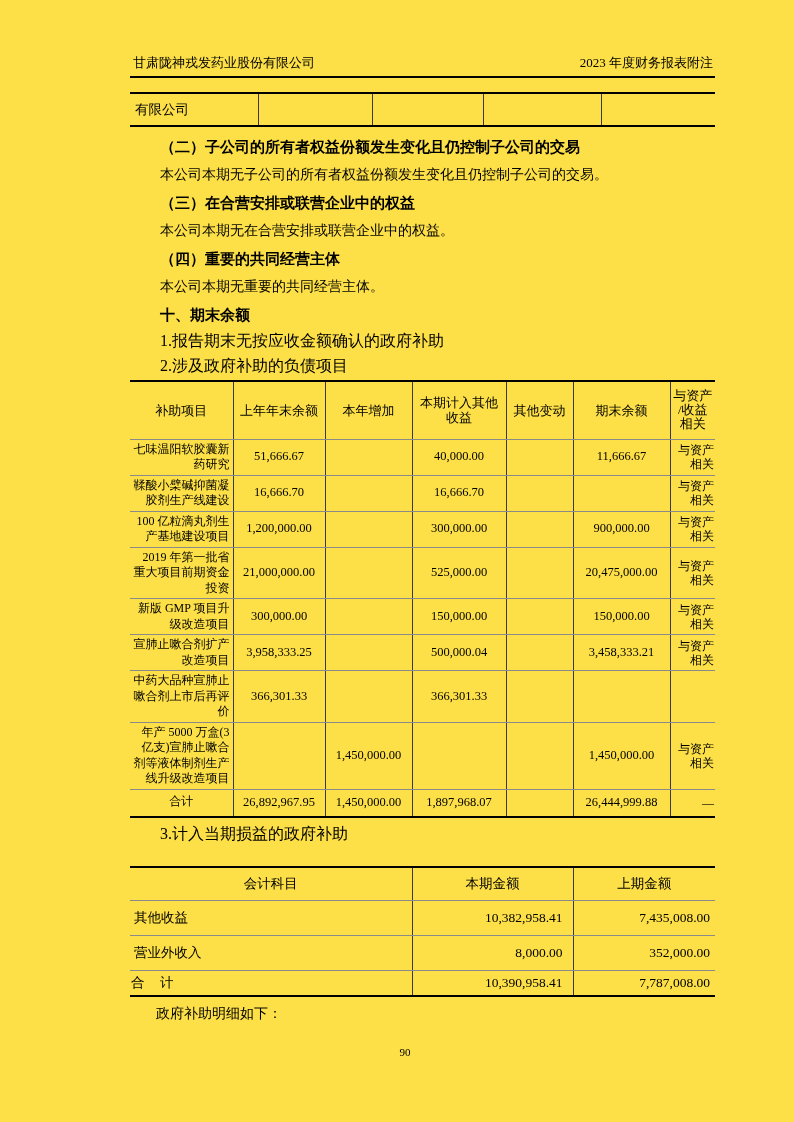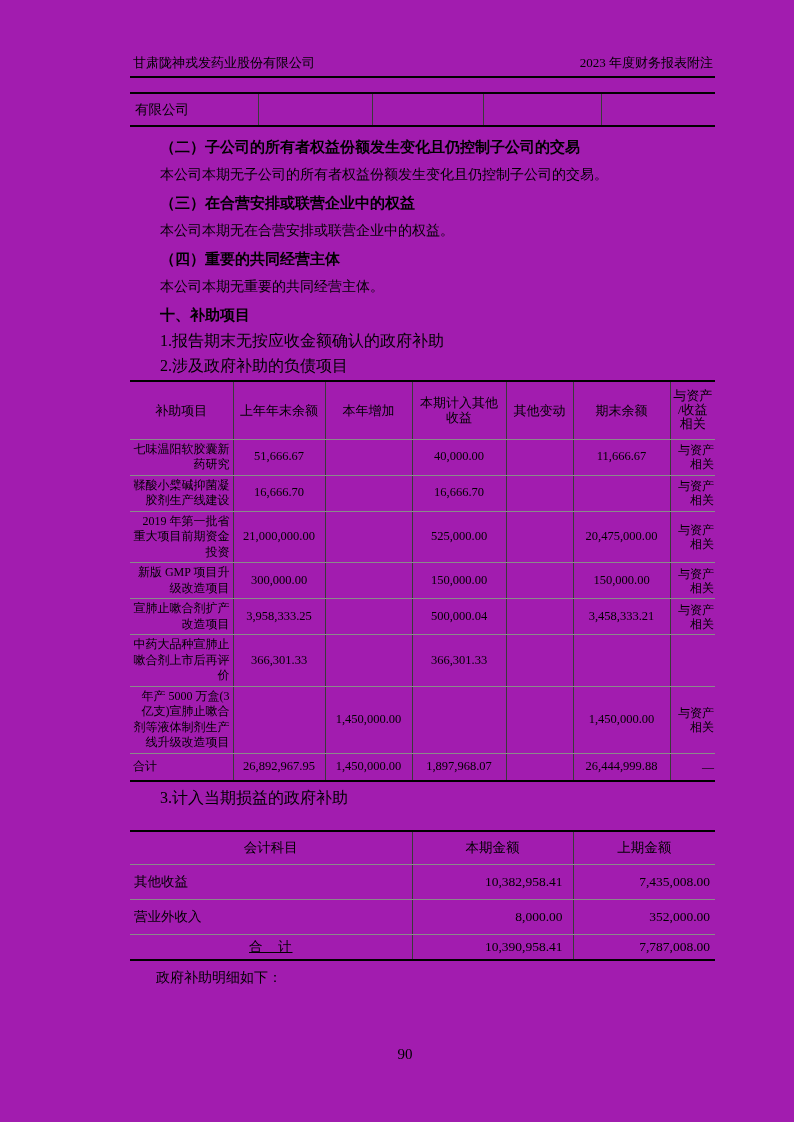--- a/index.html
+++ b/index.html
@@ -1,19 +1,19 @@
 <!DOCTYPE html>
 <html><head>
 <meta charset="utf-8">
 <style>
   html,body{margin:0;padding:0;background:#ffffff;}
   .page{
     position:relative;
     width:794px;height:1122px;
-    background:#a21caf;
+    background:#fde047;
     font-family:"Liberation Serif","DejaVu Serif",serif;
     color:#000;
     overflow:hidden;
   }
   .content{position:absolute;left:130px;top:55px;width:585px;}
   .pg-header{display:flex;justify-content:space-between;align-items:flex-end;
     font-size:13px;line-height:16px;padding:0 2px 0 3px;}
   .hdr-rule{height:2px;background:#000;margin-top:5px;}
 
   table{border-collapse:collapse;table-layout:fixed;width:585px;}
@@ -34,33 +34,33 @@
   .note-p{font-size:14px;line-height:17px;margin:8px 0 0 26px;}
 
   .t-main{margin-top:6px;}
   .t-main td{font-size:12px;line-height:15.5px;padding:2px 3px;}
   .t-main tr.hdr{height:58px;}
   .t-main tr.hdr td{text-align:center;font-size:13px;}
   .t-main td.txt{text-align:right;}
   .t-main td.num{text-align:center;font-size:12.5px;}
   .t-main td.rel{text-align:right;font-size:12px;line-height:14px;padding:2px 1px;}
   .t-main tr.total td{height:22px;}
-  .t-main td.ctr{text-align:left;}
+  .t-main td.ctr{text-align:center;font-family:Liberation Mono, monospace;}
 
   .t-profit{margin-top:24px;}
   .t-profit td{font-size:13.5px;line-height:16px;}
   .t-profit tr.hdr td{text-align:center;height:30px;}
   .t-profit td.txt{text-align:left;padding:9px 4px;}
   .t-profit td.num{text-align:right;padding:9px 10px 9px 4px;}
   .t-profit td.num2{text-align:right;padding:9px 5px 9px 4px;}
   .t-profit tr.total td{padding-top:4px;padding-bottom:4px;}
-  .t-profit td.ctr{text-align:center;letter-spacing:1px;text-decoration:underline;}
+  .t-profit td.ctr{text-align:left;letter-spacing:1px;}
 
   .page-num{position:absolute;left:16px;right:0;top:1046px;text-align:center;
-    font-size:15px;}
+    font-size:11px;}
 </style>
 </head>
 <body>
 
 <div class="page">
   <div class="content">
 
     <div class="pg-header">
       <span>甘肃陇神戎发药业股份有限公司</span>
       <span>2023 年度财务报表附注</span>
@@ -88,21 +88,21 @@
 
     <div class="h3">（二）子公司的所有者权益份额发生变化且仍控制子公司的交易</div>
     <div class="body-p">本公司本期无子公司的所有者权益份额发生变化且仍控制子公司的交易。</div>
 
     <div class="h3">（三）在合营安排或联营企业中的权益</div>
     <div class="body-p">本公司本期无在合营安排或联营企业中的权益。</div>
 
     <div class="h3">（四）重要的共同经营主体</div>
     <div class="body-p">本公司本期无重要的共同经营主体。</div>
 
-    <div class="h3">十、补助项目</div>
+    <div class="h3">十、期末余额</div>
     <div class="item-p">1.报告期末无按应收金额确认的政府补助</div>
     <div class="item-p">2.涉及政府补助的负债项目</div>
 
     <table class="t-main">
       <colgroup>
           <col style="width:103px">
           <col style="width:92px">
           <col style="width:87px">
           <col style="width:94px">
           <col style="width:67px">
@@ -135,20 +135,29 @@
       <tr>
         <td class="txt">鞣酸小檗碱抑菌凝胶剂生产线建设</td>
         <td class="num">16,666.70</td>
         <td class="num"></td>
         <td class="num">16,666.70</td>
         <td class="num"></td>
         <td class="num"></td>
         <td class="rel">与资产相关</td>
       </tr>
       <tr>
+        <td class="txt">100 亿粒滴丸剂生产基地建设项目</td>
+        <td class="num">1,200,000.00</td>
+        <td class="num"></td>
+        <td class="num">300,000.00</td>
+        <td class="num"></td>
+        <td class="num">900,000.00</td>
+        <td class="rel">与资产相关</td>
+      </tr>
+      <tr>
         <td class="txt">2019 年第一批省重大项目前期资金投资</td>
         <td class="num">21,000,000.00</td>
         <td class="num"></td>
         <td class="num">525,000.00</td>
         <td class="num"></td>
         <td class="num">20,475,000.00</td>
         <td class="rel">与资产相关</td>
       </tr>
       <tr>
         <td class="txt">新版 GMP 项目升级改造项目</td>

